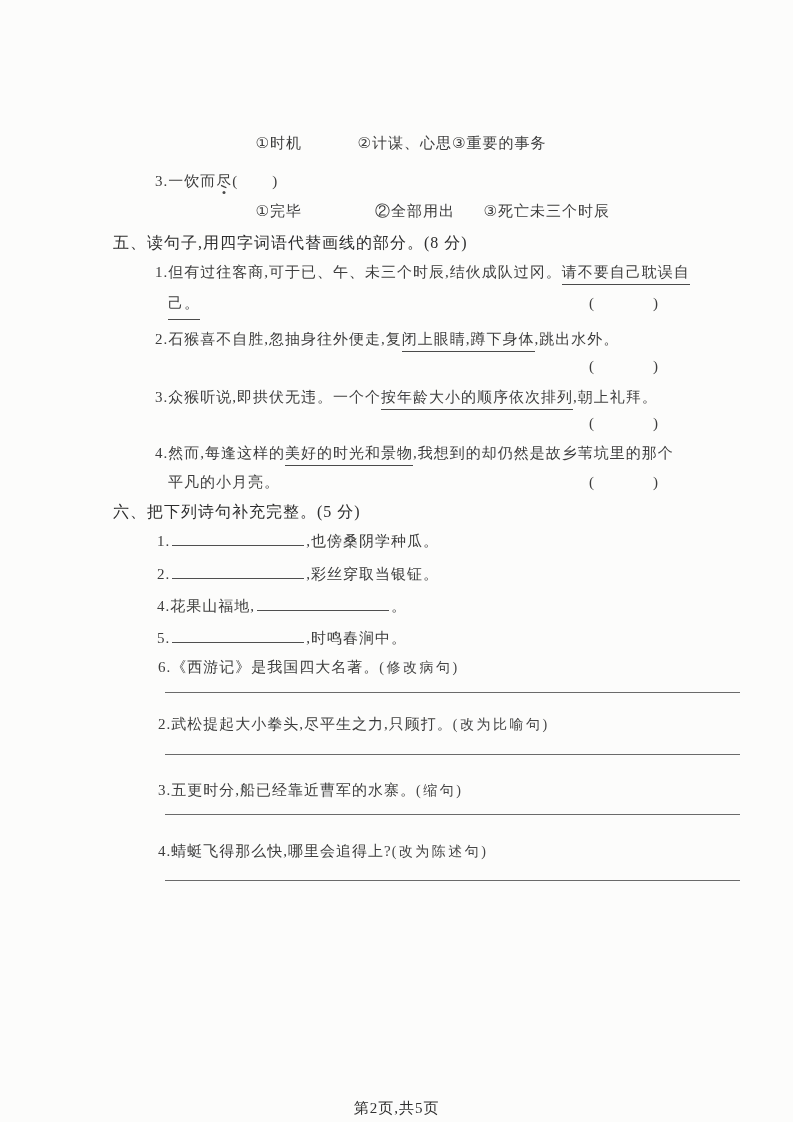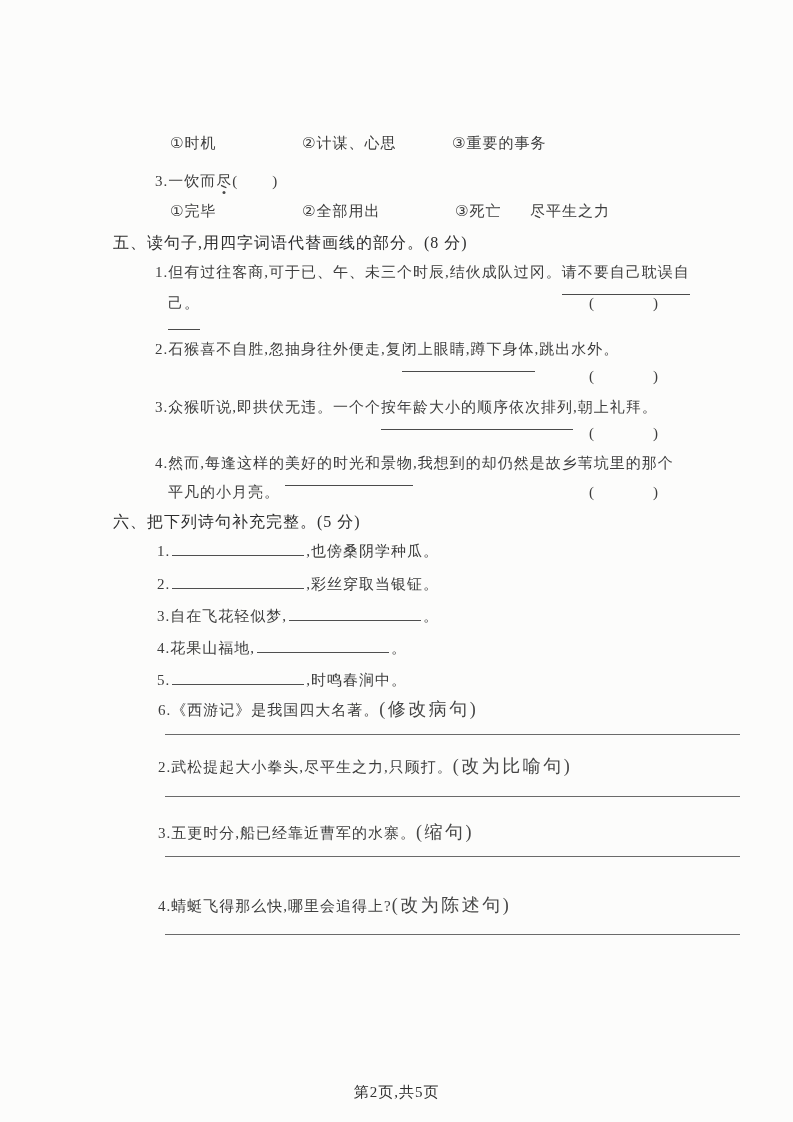--- a/index.html
+++ b/index.html
@@ -10,52 +10,52 @@
     background:#fcfcfb;
     font-family:"Liberation Serif","DejaVu Serif","DejaVu Sans",serif;
     color:#3d3d3d;
     font-size:15px;
     letter-spacing:1px;
     overflow:hidden;
     margin:0 auto;
   }
   .content { position:absolute; left:113px; top:131px; width:552px; }
   .line { line-height:24px; white-space:nowrap; }
-  .opt-row { display:flex; line-height:24px; margin-left:57px; }
-  .w132 { width:132px; } .w150 { width:150px; } .w153 { width:153px; } .w75 { width:75px; }
+  .opt-row { display:flex; line-height:24px; margin-left:57px;text-align:right; }
+  .w132 { width:132px; } .w150 { width:150px; } .w153 { width:153px;font-family:Liberation Serif, serif; } .w75 { width:75px; }
   .sec-title { font-weight:normal; color:#2d2d2d; font-size:16px; line-height:24px; white-space:nowrap; }
   .ind1 { margin-left:42px; }   
   .ind2 { margin-left:55px; }   
   .ind3 { margin-left:44px; }   
   .ind4 { margin-left:45px; }   
   .mt2{margin-top:2px}.mt3{margin-top:3px}.mt4{margin-top:4px}.mt5{margin-top:5px}
   .mt6{margin-top:6px}.mt7{margin-top:7px}.mt8{margin-top:8px}.mt9{margin-top:9px}
   .mt11{margin-top:11px}.mt12{margin-top:12px}.mt14{margin-top:14px}.mt16{margin-top:16px}
-  .mt17{margin-top:17px}.mt19{margin-top:19px}.mt23{margin-top:23px}.mt24{margin-top:36px}
-  .ul { border-bottom:1px solid #4a4a4a; padding-bottom:14px;text-align:center; }
+  .mt17{margin-top:17px}.mt19{margin-top:19px}.mt23{margin-top:23px}.mt24{margin-top:24px}
+  .ul { border-bottom:1px solid #4a4a4a; padding-bottom:4px;text-align:center; }
   .paren { display:inline-flex; justify-content:space-between; width:70px; color:#3d3d3d; }
   .paren-sm { width:46px; }
   .paren-row { text-align:right; padding-right:6px; }
   .paren-row .paren { display:inline-flex; }
   .flex-between { display:flex; justify-content:space-between; padding-right:6px; }
   .emph { position:relative; }
   .emph::after {
     content:""; position:absolute; left:50%; bottom:-5px;
     width:3px; height:3px; border-radius:50%; background:#4a4a4a;
     transform:translateX(-50%);
   }
   .blank {
     display:inline-block; width:132px; height:15px;
     border-bottom:1px solid #4f4f4f; margin:0 2px;
     vertical-align:baseline;
   }
-  .hint { font-size:18px; letter-spacing:2.5px; color:#454545; }
+  .hint { font-size:14px; letter-spacing:2.5px; color:#454545; }
   .ans-line { margin-left:52px; width:575px; height:0; border-bottom:1px solid #6a6a6a; }
   .footer {
-    position:absolute; left:0; right:0; bottom:20px;
+    position:absolute; left:0; right:0; bottom:4px;
     text-align:center; font-size:15px; color:#303030; letter-spacing:1px;
   }
 </style>
 </head>
 <body>
 
 <div class="page">
   <div class="content">
 
     <div class="opt-row">
@@ -68,21 +68,21 @@
       <span>3.一饮而</span><span class="emph">尽</span><span class="paren paren-sm">
           <span>(</span>
           <span>)</span>
         </span>
     </div>
 
     <div class="opt-row mt6">
       <span class="w132">①完毕</span>
       <span class="w153">②全部用出</span>
       <span class="w75">③死亡</span>
-      <span>尽平生之力</span>
+      <span>未三个时辰</span>
     </div>
 
     <div class="sec-title mt8">五、读句子,用四字词语代替画线的部分。(8 分)</div>
 
     <div class="line ind1 mt5">
       <span>1.但有过往客商,可于已、午、未三个时辰,结伙成队过冈。</span><span class="ul">请不要自己耽误自</span>
     </div>
     <div class="line ind2 mt7 flex-between">
       <span class="ul">己。</span>
       <span class="paren">
@@ -124,23 +124,20 @@
 
     <div class="sec-title mt6">六、把下列诗句补充完整。(5 分)</div>
 
     <div class="line ind3 mt5">
       <span>1.</span><span class="blank"></span><span>,也傍桑阴学种瓜。</span>
     </div>
     <div class="line ind3 mt9">
       <span>2.</span><span class="blank"></span><span>,彩丝穿取当银钲。</span>
     </div>
     <div class="line ind3 mt8">
-      <span>3.自在飞花轻似梦,</span><span class="blank"></span><span>。</span>
-    </div>
-    <div class="line ind3 mt8">
       <span>4.花果山福地,</span><span class="blank"></span><span>。</span>
     </div>
     <div class="line ind3 mt8">
       <span>5.</span><span class="blank"></span><span>,时鸣春涧中。</span>
     </div>
 
 
     <div class="line ind4 mt5">
       <span>6.《西游记》是我国四大名著。</span><span class="hint">(修改病句)</span>
     </div>

